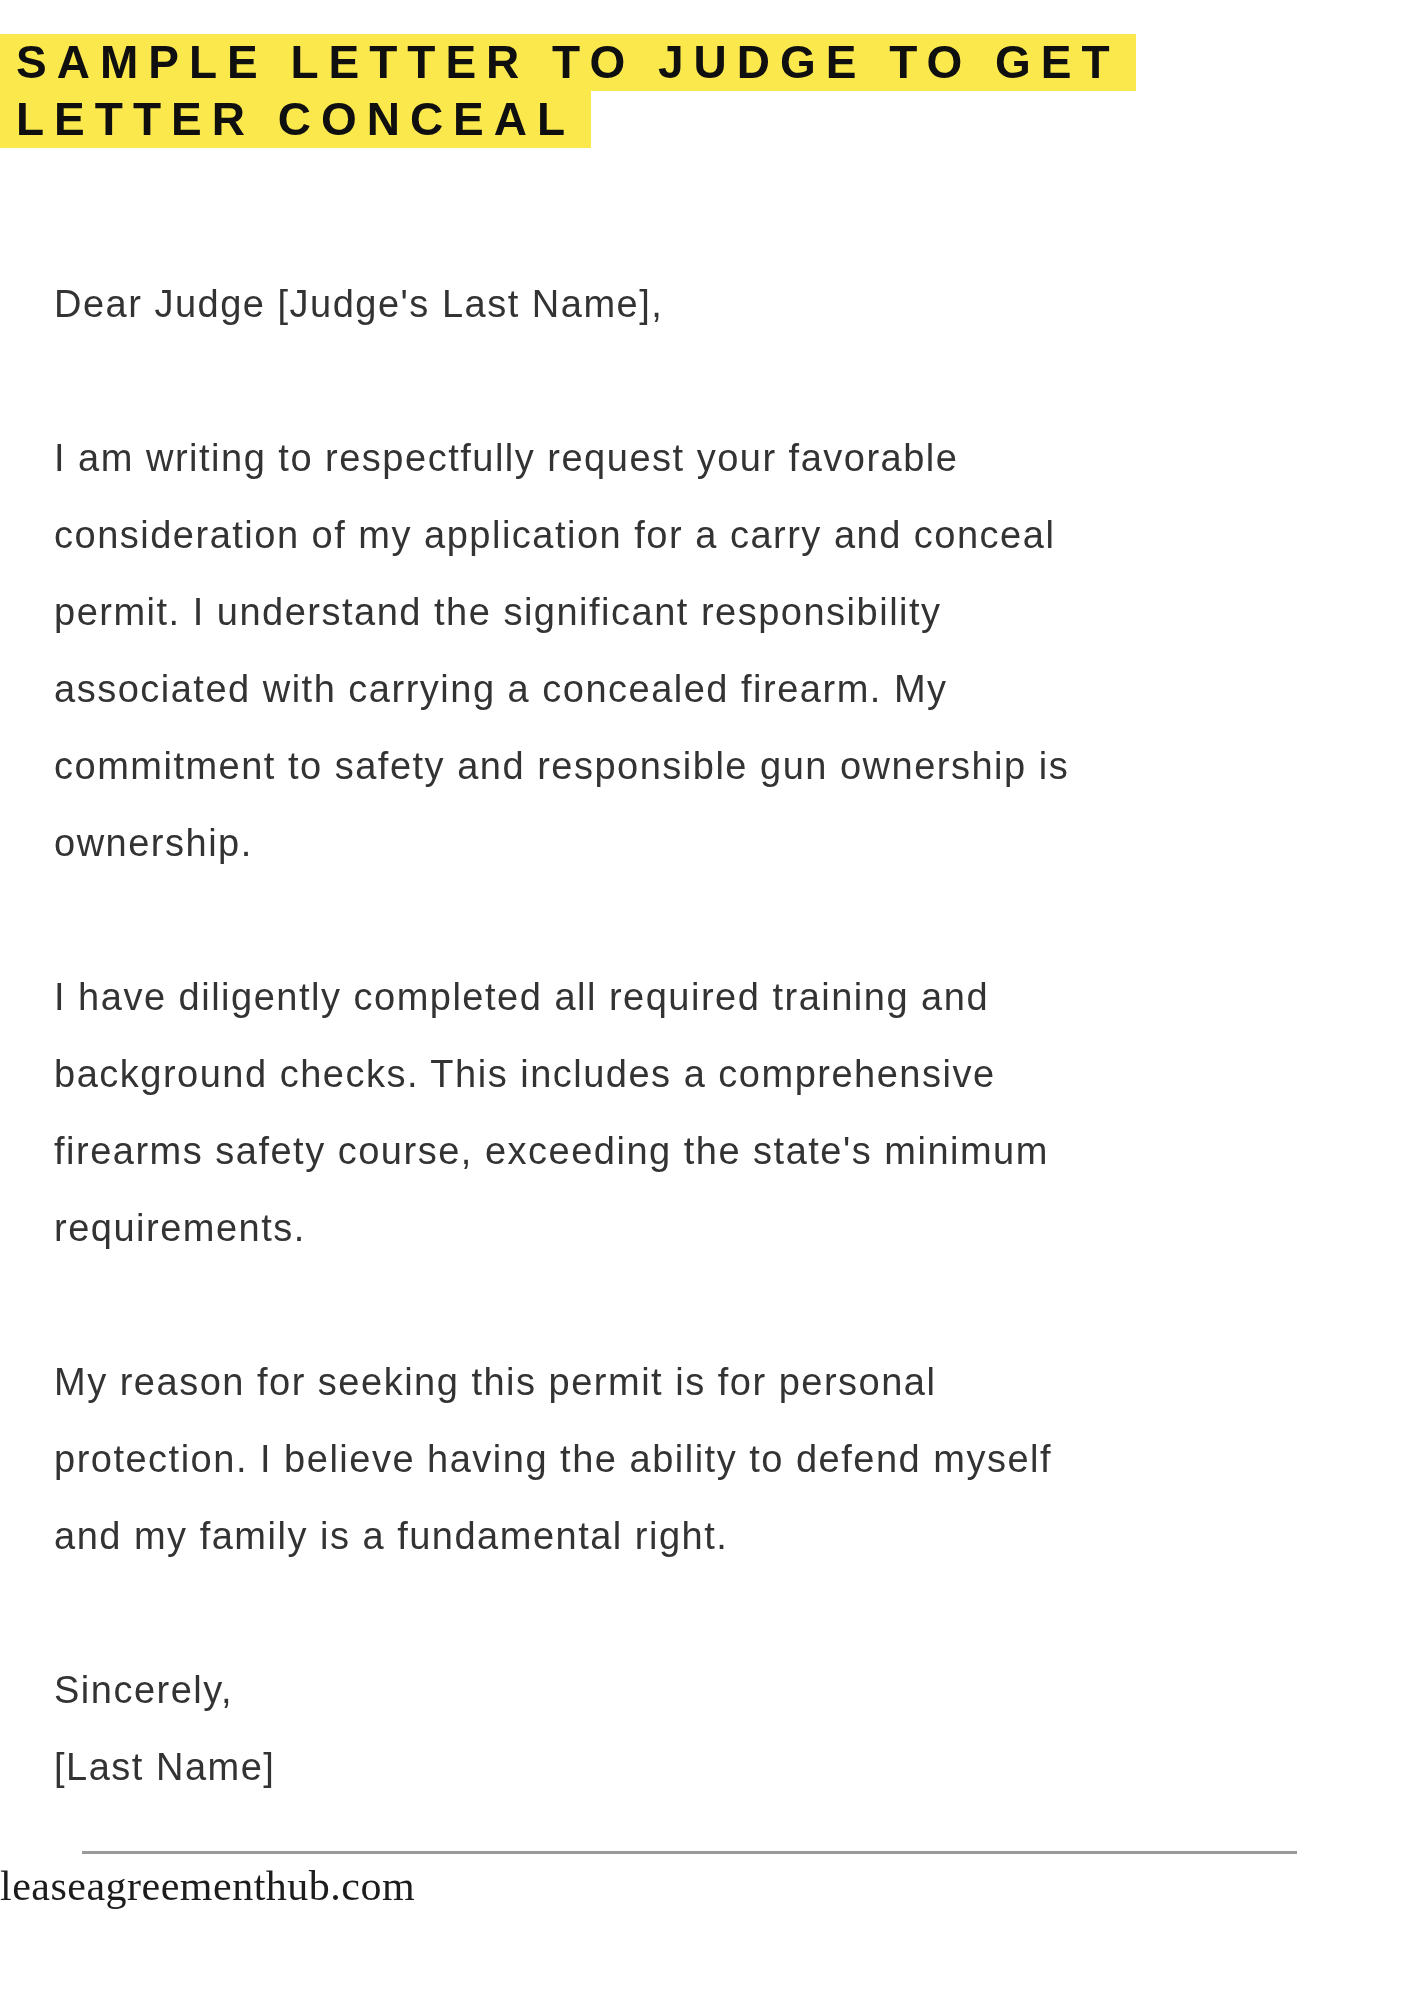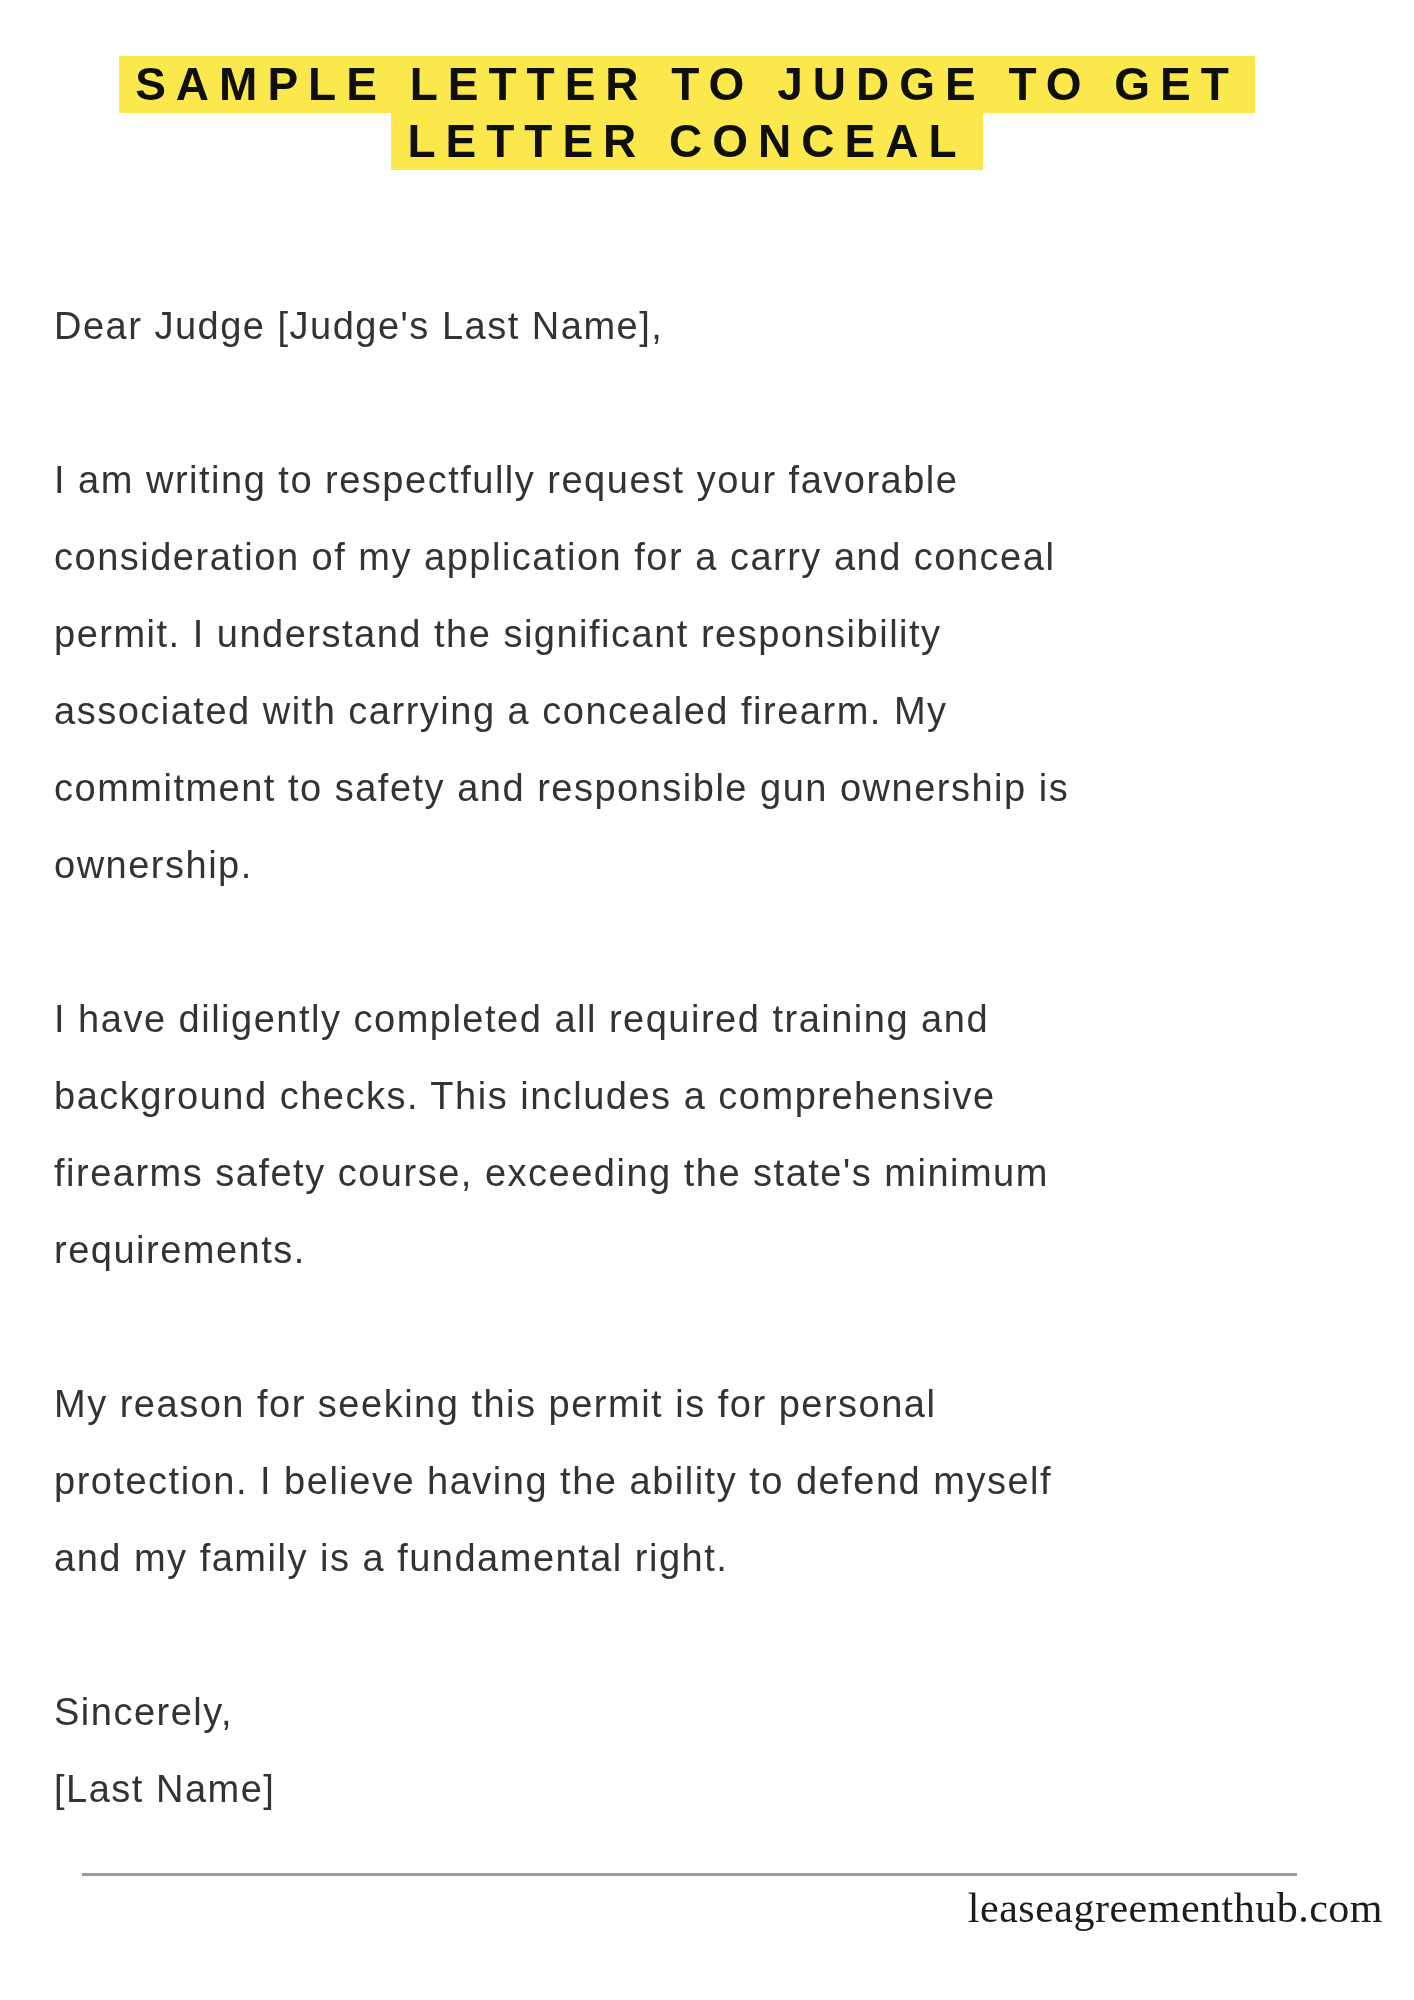--- a/index.html
+++ b/index.html
@@ -11,23 +11,23 @@
     position: relative;
     width: 1414px;
     height: 2000px;
     background: #ffffff;
     overflow: hidden;
     font-family: "Liberation Sans", "DejaVu Sans", sans-serif;
   }
 
   
   .title {
-    margin-top: 56px;
+    margin-top: 34px;
     margin-right: 40px;
-    text-align: center;
+    text-align: left;
   }
   .title-line {
     display: block;
   }
   .hl {
     display: inline-block;
     background: #fae84d;
     color: #0f0f0f;
     font-weight: 800;
     font-size: 46px;
@@ -64,21 +64,20 @@
   
   .rule {
     border: none;
     height: 3px;
     background: #9a9a9a;
     margin: 45px 117px 0 82px;
   }
   .site {
     margin-top: 6px;
     padding-right: 31px;
-    text-align: right;
     font-family: "Liberation Serif", "DejaVu Serif", serif;
     font-size: 42px;
     line-height: 52px;
     color: #1c1c1c;
     letter-spacing: 0.5px;
   }
 </style>
 </head>
 <body>
 

